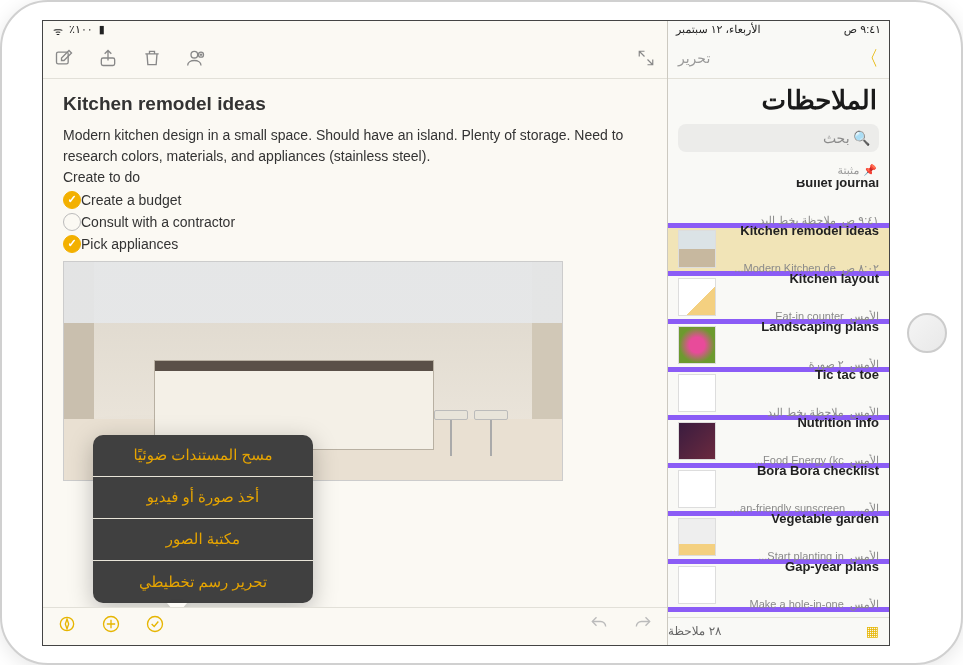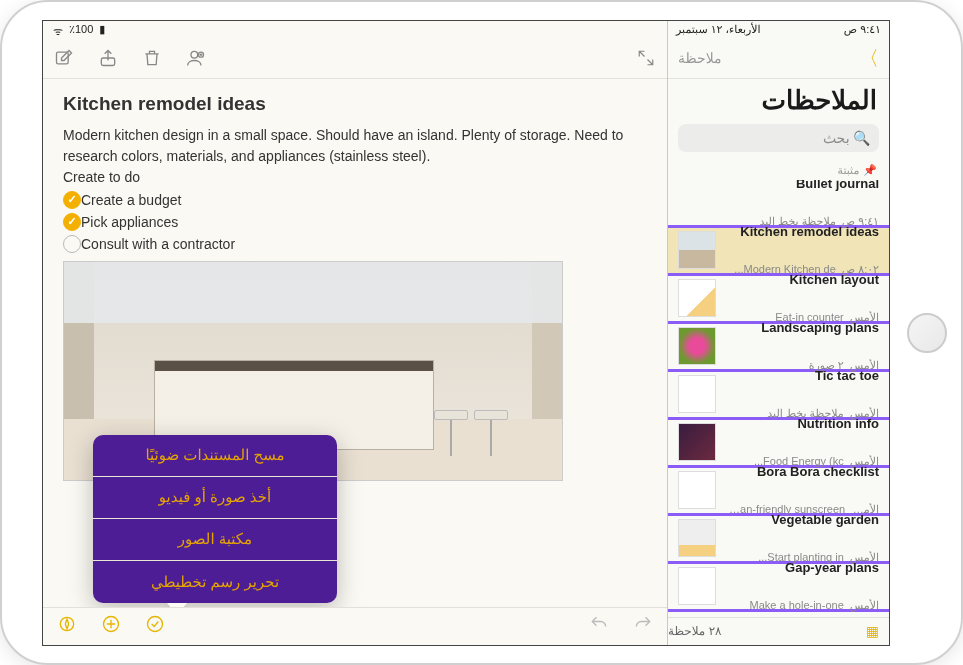--- a/index.html
+++ b/index.html
@@ -84,21 +84,21 @@
 .pinned-label {
   font-size: 11px; color:#999;
   padding: 6px 12px 3px;
   display:flex; gap:4px; align-items:center;
 }
 .notes-list { flex:1; overflow:hidden; }
 .note-item {
   display:flex; gap:10px; align-items:center;
   height:48px;
   padding:4px 10px;
-  border-bottom:3px solid #8b5cf6;
+  border-bottom:5px solid #8b5cf6;
 }
 .note-item.selected { background:#f1e4b7; }
 .thumb {
   width:38px; height:38px;
   border:1px solid #ddd;
   background:#fff;
   flex-shrink:0;
 }
 .thumb.kitchen { background:linear-gradient(180deg,#dbe3e6 50%,#c7b89f 50%);}
 .thumb.layout { background:linear-gradient(135deg,#fff 60%,#f4d080 60%);}
@@ -162,22 +162,22 @@
 .island{position:absolute;left:90px;bottom:30px;width:280px;height:90px;background:linear-gradient(180deg,#5a5048 0 10px,#f4f0e7 10px 100%);border:1px solid #b8b0a2;}
 .stool{position:absolute;width:34px;height:48px;}
 .stool .seat{width:34px;height:10px;background:#e8e4da;border:1px solid #bbb;border-radius:2px;}
 .stool .legs{width:2px;height:36px;background:#aaa;margin:0 auto;}
 .stool1{left:370px;bottom:22px;}
 .stool2{left:410px;bottom:22px;}
 
 .popover{
   position:absolute;
   left:50px; bottom:42px;
-  width:244px;
-  background:#4c1d95;
+  width:220px;
+  background:#404040;
   border-radius:10px;
   box-shadow:0 6px 24px rgba(0,0,0,0.25);
   overflow:hidden;
 }
 .popover-item{
   height:42px;display:flex;align-items:center;justify-content:center;
   color:#e6a400;font-size:15px;border-bottom:1px solid #e8e4d8;
 }
 .popover-item:last-child{border-bottom:none;}
 .popover-tail{
@@ -198,21 +198,21 @@
 </style>
 </head>
 <body>
 
 <div class="device">
   <div class="screen">
 
     <div class="editor">
       <div class="status-bar-l">
         <span>ᯤ</span>
-        <span>٪100</span>
+        <span>٪١٠٠</span>
         <span>▮</span>
       </div>
       <div class="toolbar">
         <div class="tb-btn">
           <svg viewBox="0 0 24 24">
               <rect x="3" y="5" width="14" height="14" rx="2"></rect>
               <path d="M18 3l3 3-9 9H9v-3z"></path>
             </svg>
         </div>
         <div class="tb-btn">
@@ -245,26 +245,26 @@
       <div class="content">
         <h2>Kitchen remodel ideas</h2>
         <p>Modern kitchen design in a small space. Should have an island. Plenty of storage. Need to research colors, materials, and appliances (stainless steel).</p>
         <div class="todo-header">Create to do</div>
         <div id="todos">
             <div class="todo-row">
               <div class="todo-circle checked"></div>
               <span>Create a budget</span>
             </div>
             <div class="todo-row">
+              <div class="todo-circle unchecked"></div>
+              <span>Consult with a contractor</span>
+            </div>
+            <div class="todo-row">
               <div class="todo-circle checked"></div>
               <span>Pick appliances</span>
-            </div>
-            <div class="todo-row">
-              <div class="todo-circle unchecked"></div>
-              <span>Consult with a contractor</span>
             </div>
           </div>
         <div class="note-image">
           <div class="island"></div>
           <div class="stool stool1">
               <div class="seat"></div>
               <div class="legs"></div>
             </div>
           <div class="stool stool2">
               <div class="seat"></div>
@@ -309,21 +309,21 @@
     </div>
 
     <div class="sidebar">
       <div class="status-bar-r">
         <span>٩:٤١ ص</span>
         <span>الأربعاء، ١٢ سبتمبر</span>
       </div>
       <div class="sidebar-top">
         <span class="arrow">〉</span>
         <span style="flex:1"></span>
-        <span class="edit">ملاحظة</span>
+        <span class="edit">تحرير</span>
       </div>
       <div class="sidebar-header">
         <h1>الملاحظات</h1>
       </div>
       <div style="padding:0 10px 6px;">
         <div class="search-box">
           <span>🔍</span>
           <span>بحث</span>
         </div>
       </div>

